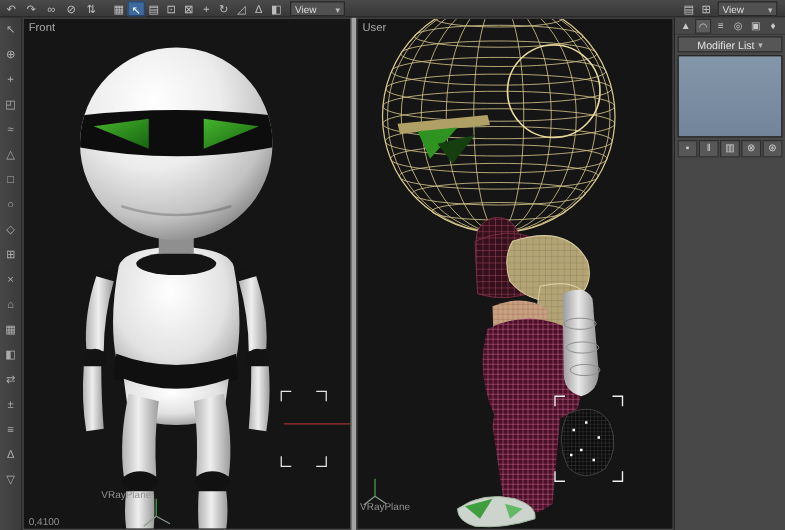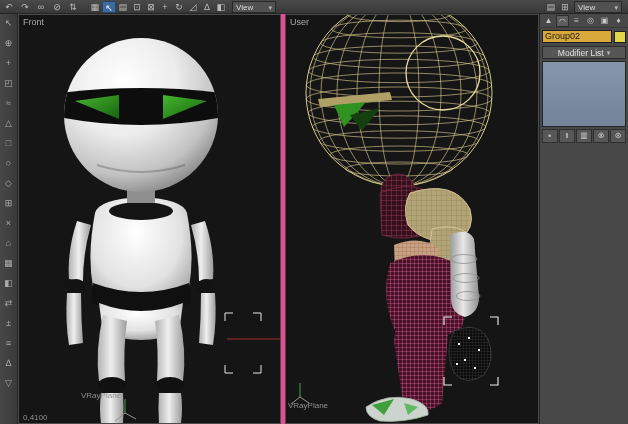--- a/index.html
+++ b/index.html
@@ -18,21 +18,21 @@
     align-items:flex-end;justify-content:space-between;padding:0 3px}
   .caret{color:#bbb;font-size:7px;margin-left:3px}
 
   
   .left-toolbar{position:absolute;left:0;top:14px;width:18px;height:410px;
     background:linear-gradient(90deg,#474747,#3a3a3a);border-right:1px solid #262626;
     display:flex;flex-direction:column;align-items:center;padding-top:3px;gap:7px;z-index:5}
   .lico{width:14px;height:13px;color:#ababab;font-size:9px;line-height:13px;text-align:center}
 
   
-  .viewport-area{position:absolute;left:18px;top:14px;width:521px;height:410px;background:#ec4899}
+  .viewport-area{position:absolute;left:18px;top:14px;width:521px;height:410px;background:#a3a3a3}
   .vp{position:absolute;top:0;height:410px;background:#151515;border:1px solid #4b4b4b;overflow:hidden}
   .vp-front{left:0;width:263px}
   .vp-user{left:267px;width:254px}
   .vp svg{position:absolute;left:0;top:0}
   .vp-label{position:absolute;left:4px;top:2px;color:#a8a8a8;font-size:9px;z-index:3}
   .plane-label{position:absolute;color:#8f8f8f;font-size:8px;z-index:3}
   .coord-readout{position:absolute;left:4px;top:398px;color:#8f8f8f;font-size:8px;z-index:3}
 
   
   .right-panel{position:absolute;left:539px;top:14px;width:89px;height:410px;
@@ -308,24 +308,20 @@
   <div class="right-panel">
     <div class="panel-tabs">
       <span class="ptab">▲</span>
       <span class="ptab active">◠</span>
       <span class="ptab">≡</span>
       <span class="ptab">◎</span>
       <span class="ptab">▣</span>
       <span class="ptab">♦</span>
     </div>
 
-    <div class="name-row">
-      <div class="name-field">Group02</div>
-      <div class="color-swatch"></div>
-    </div>
 
     <div class="mod-drop">
       <span>Modifier List</span>
       <span class="caret">▾</span>
     </div>
 
     <div class="stack-box"></div>
 
     <div class="stack-btns">
       <span class="sbtn">▪</span>

